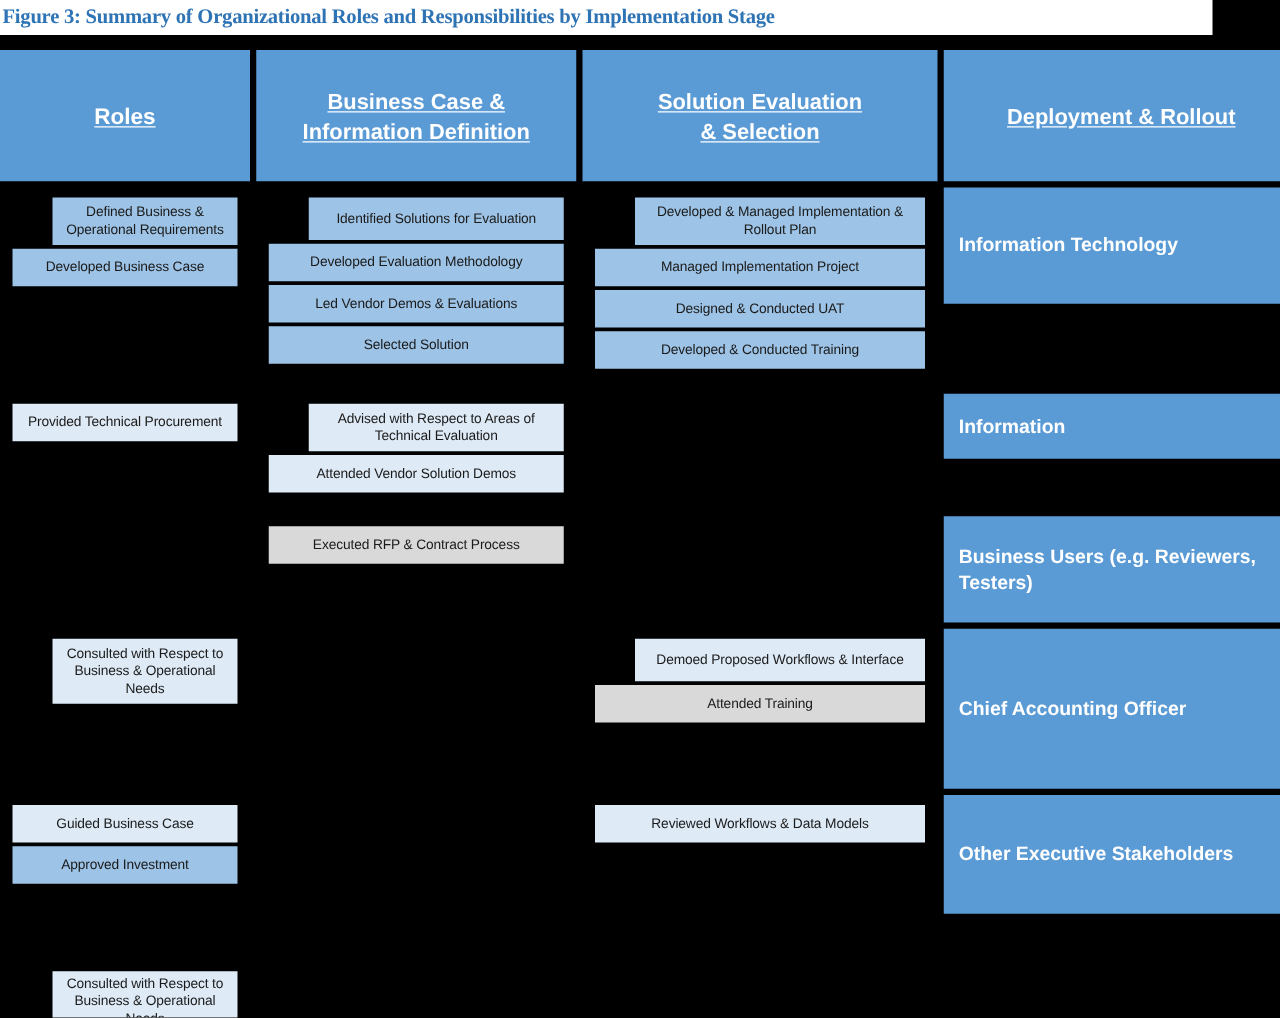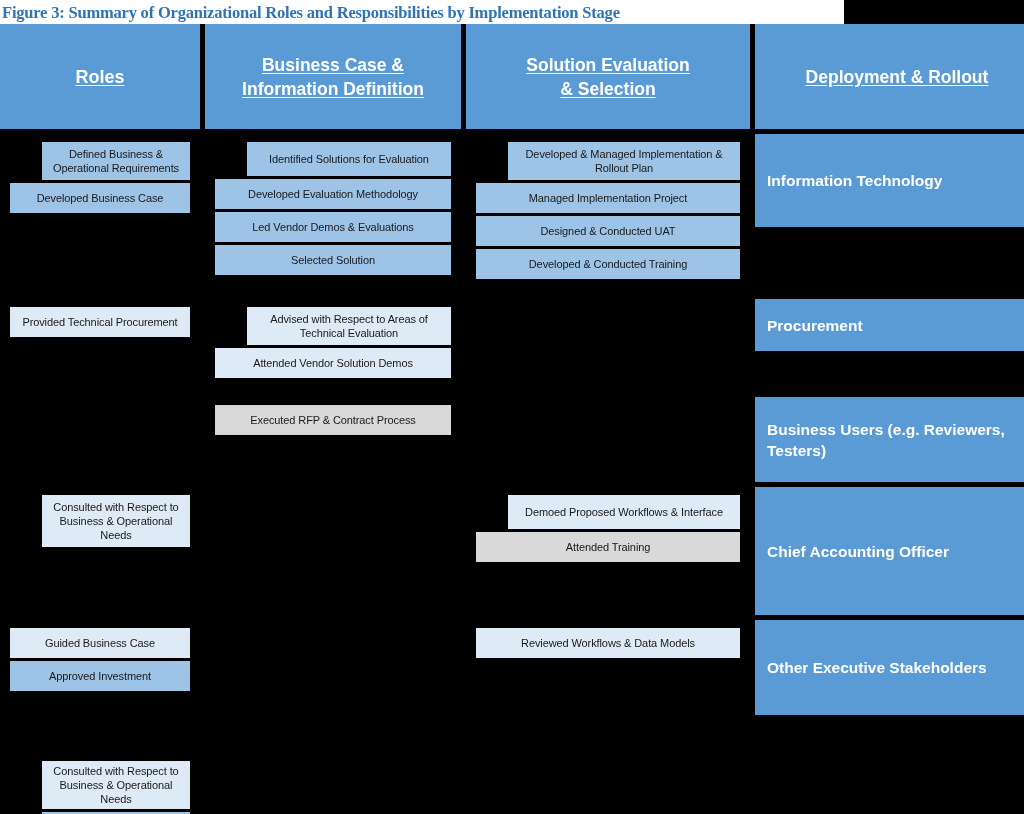--- a/index.html
+++ b/index.html
@@ -17,38 +17,38 @@
     width: 1024px;
     height: 814px;
     background: #000000;
   }
 
   
   .figure-title {
     position: absolute;
     left: 0px;
     top: 0px;
-    width: 844px;
+    width: 970px;
     height: 28px;
     background: #ffffff;
     color: #2E74B5;
     font-family: "Liberation Serif", serif;
     font-weight: bold;
     font-size: 16.5px;
     line-height: 26px;
     letter-spacing: -0.2px;
     white-space: nowrap;
     padding-left: 2px;
   }
 
   
   .table-wrap {
     position: absolute;
     left: 0px;
-    top: 24px;
+    top: 40px;
     width: 1024px;
     height: 733px;
     background: #f0abfc;
   }
 
   .grid {
     display: grid;
     width: 1024px;
     grid-template-columns: 200px 256px 284px 284px;
     column-gap: 5px;
@@ -170,21 +170,21 @@
         </div>
         <div class="cell r2">
           <div class="task t-pale">Provided Technical Procurement</div>
         </div>
         <div class="cell r2">
           <div class="task t-pale two-line">Advised with Respect to Areas of Technical Evaluation</div>
           <div class="task t-pale">Attended Vendor Solution Demos</div>
         </div>
         <div class="cell r2"></div>
         <div class="role r3">
-          <span>Procurement</span>
+          <span>Information</span>
         </div>
         <div class="cell r3"></div>
         <div class="cell r3">
           <div class="task t-gray">Executed RFP &amp; Contract Process</div>
         </div>
         <div class="cell r3"></div>
         <div class="role r4">
           <span>Business Users (e.g. Reviewers, Testers)</span>
         </div>
         <div class="cell r4">

